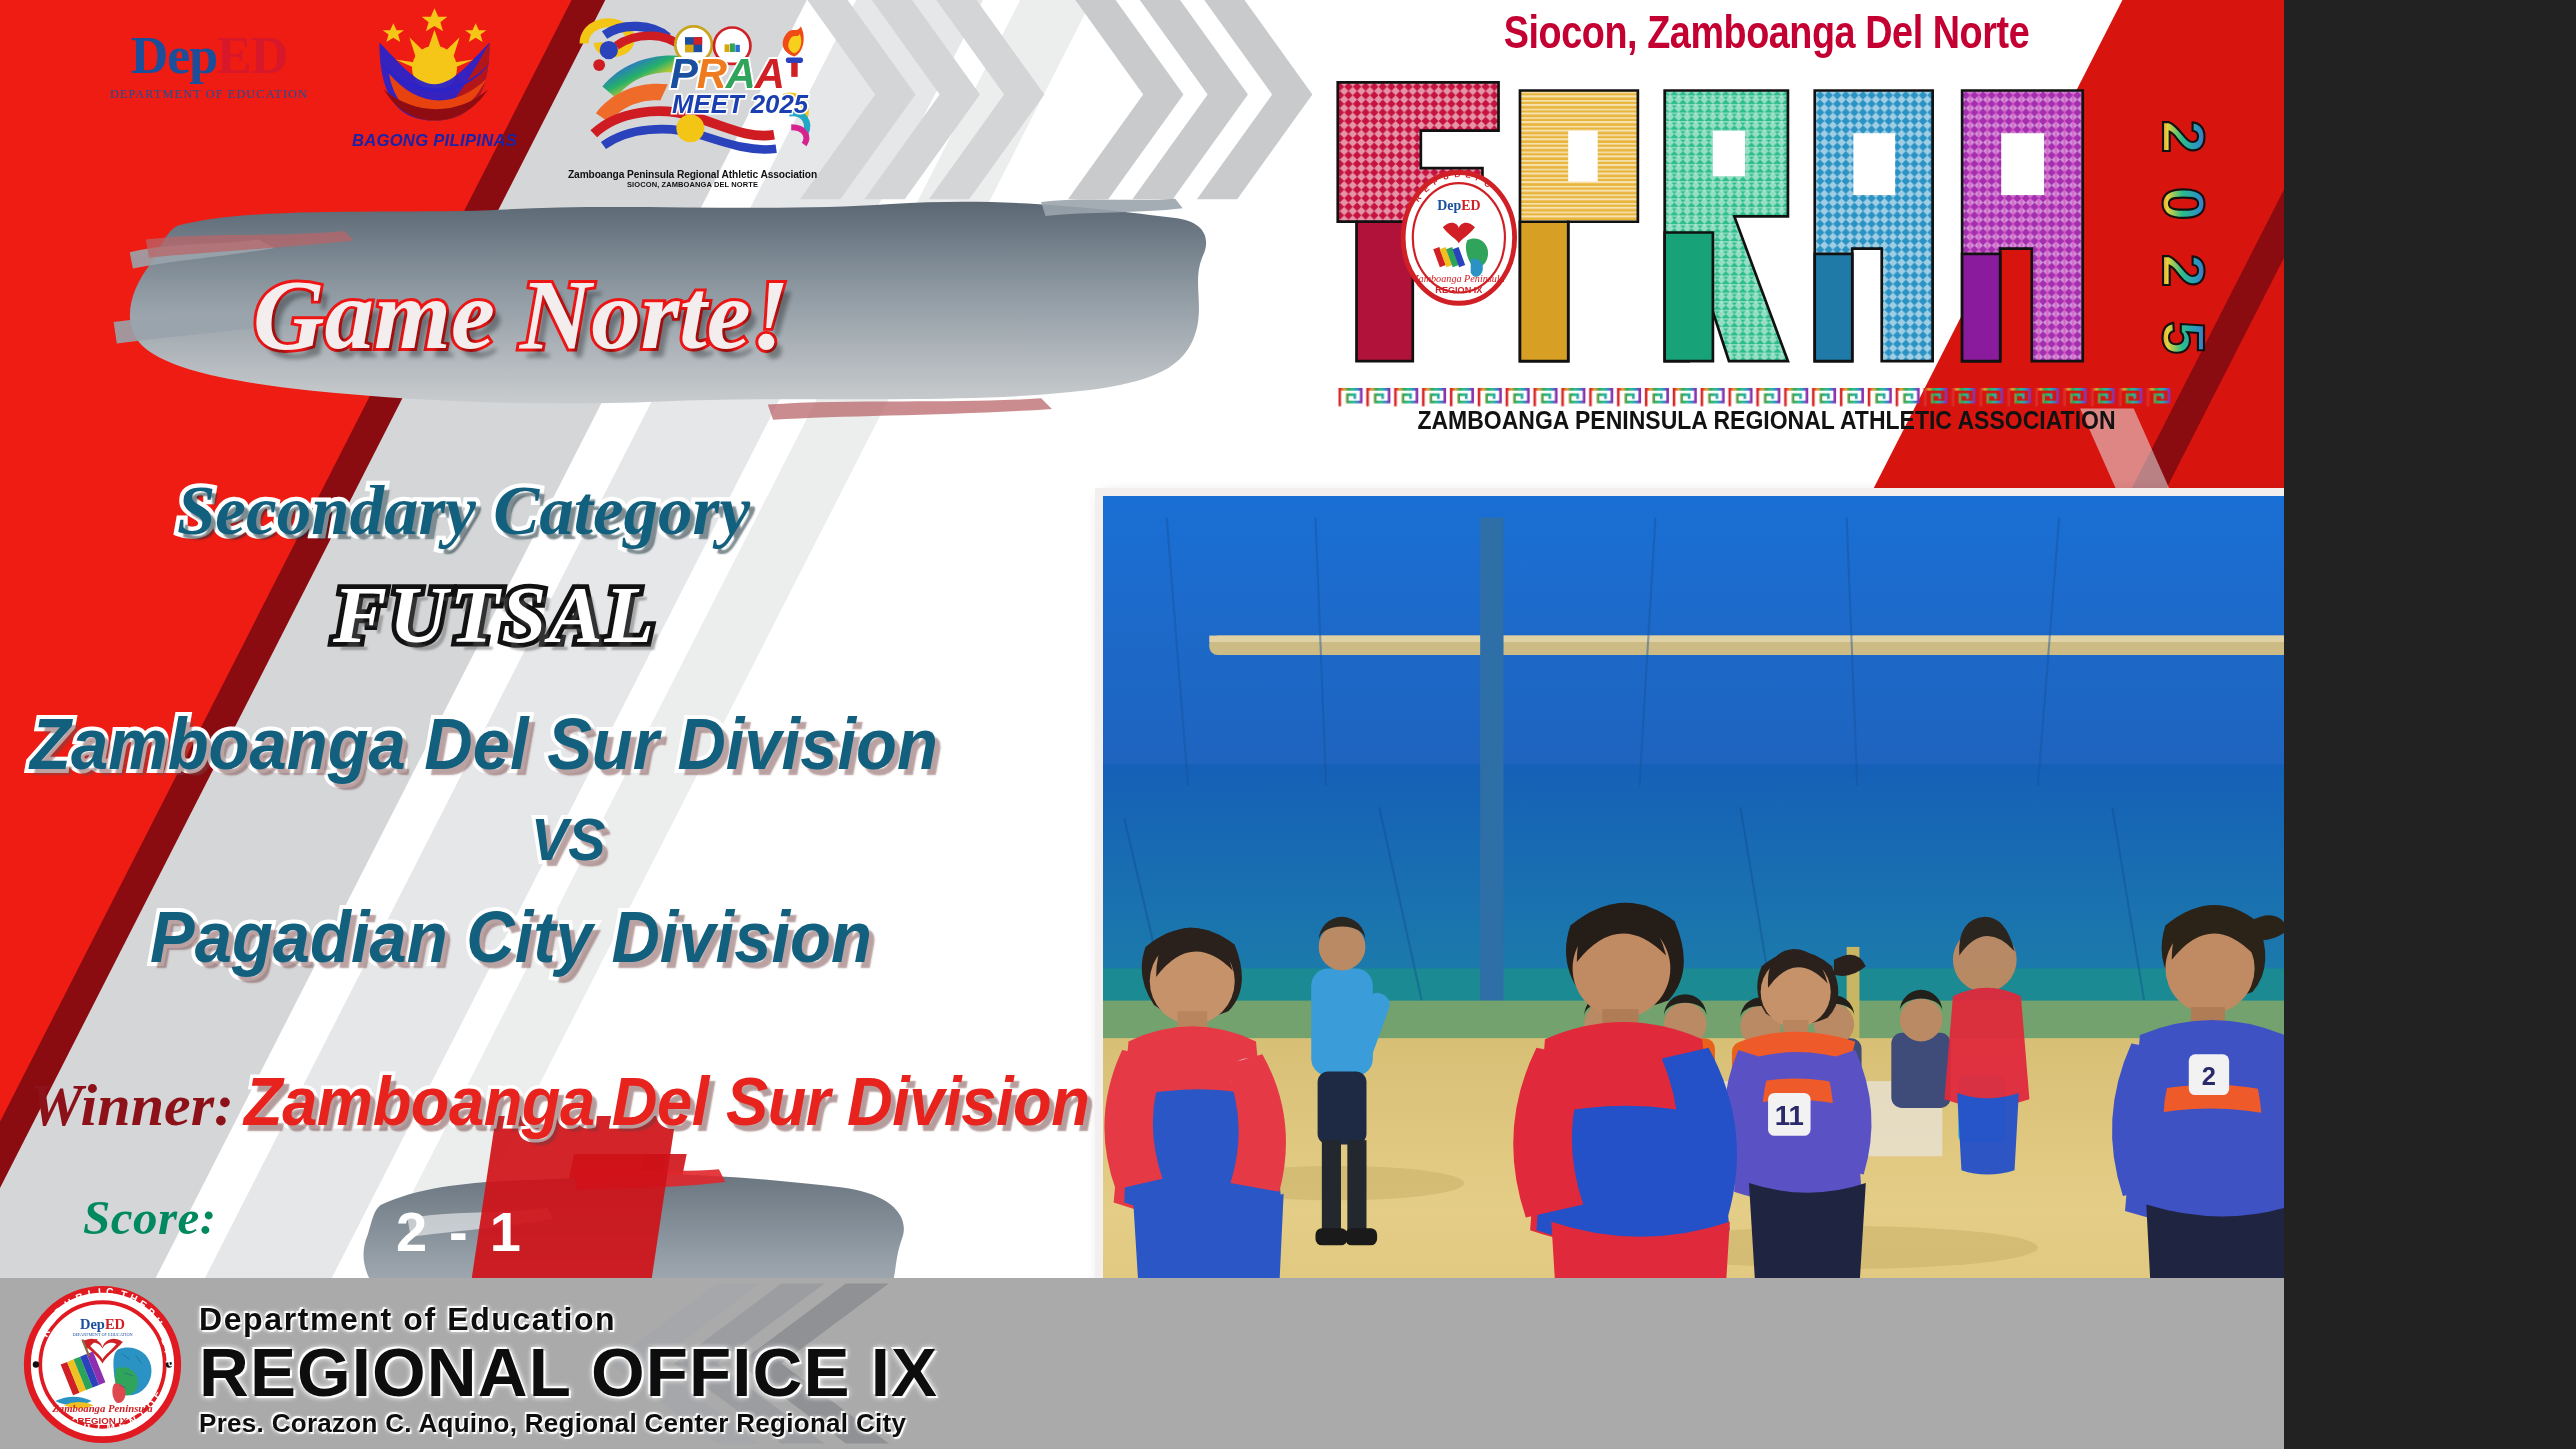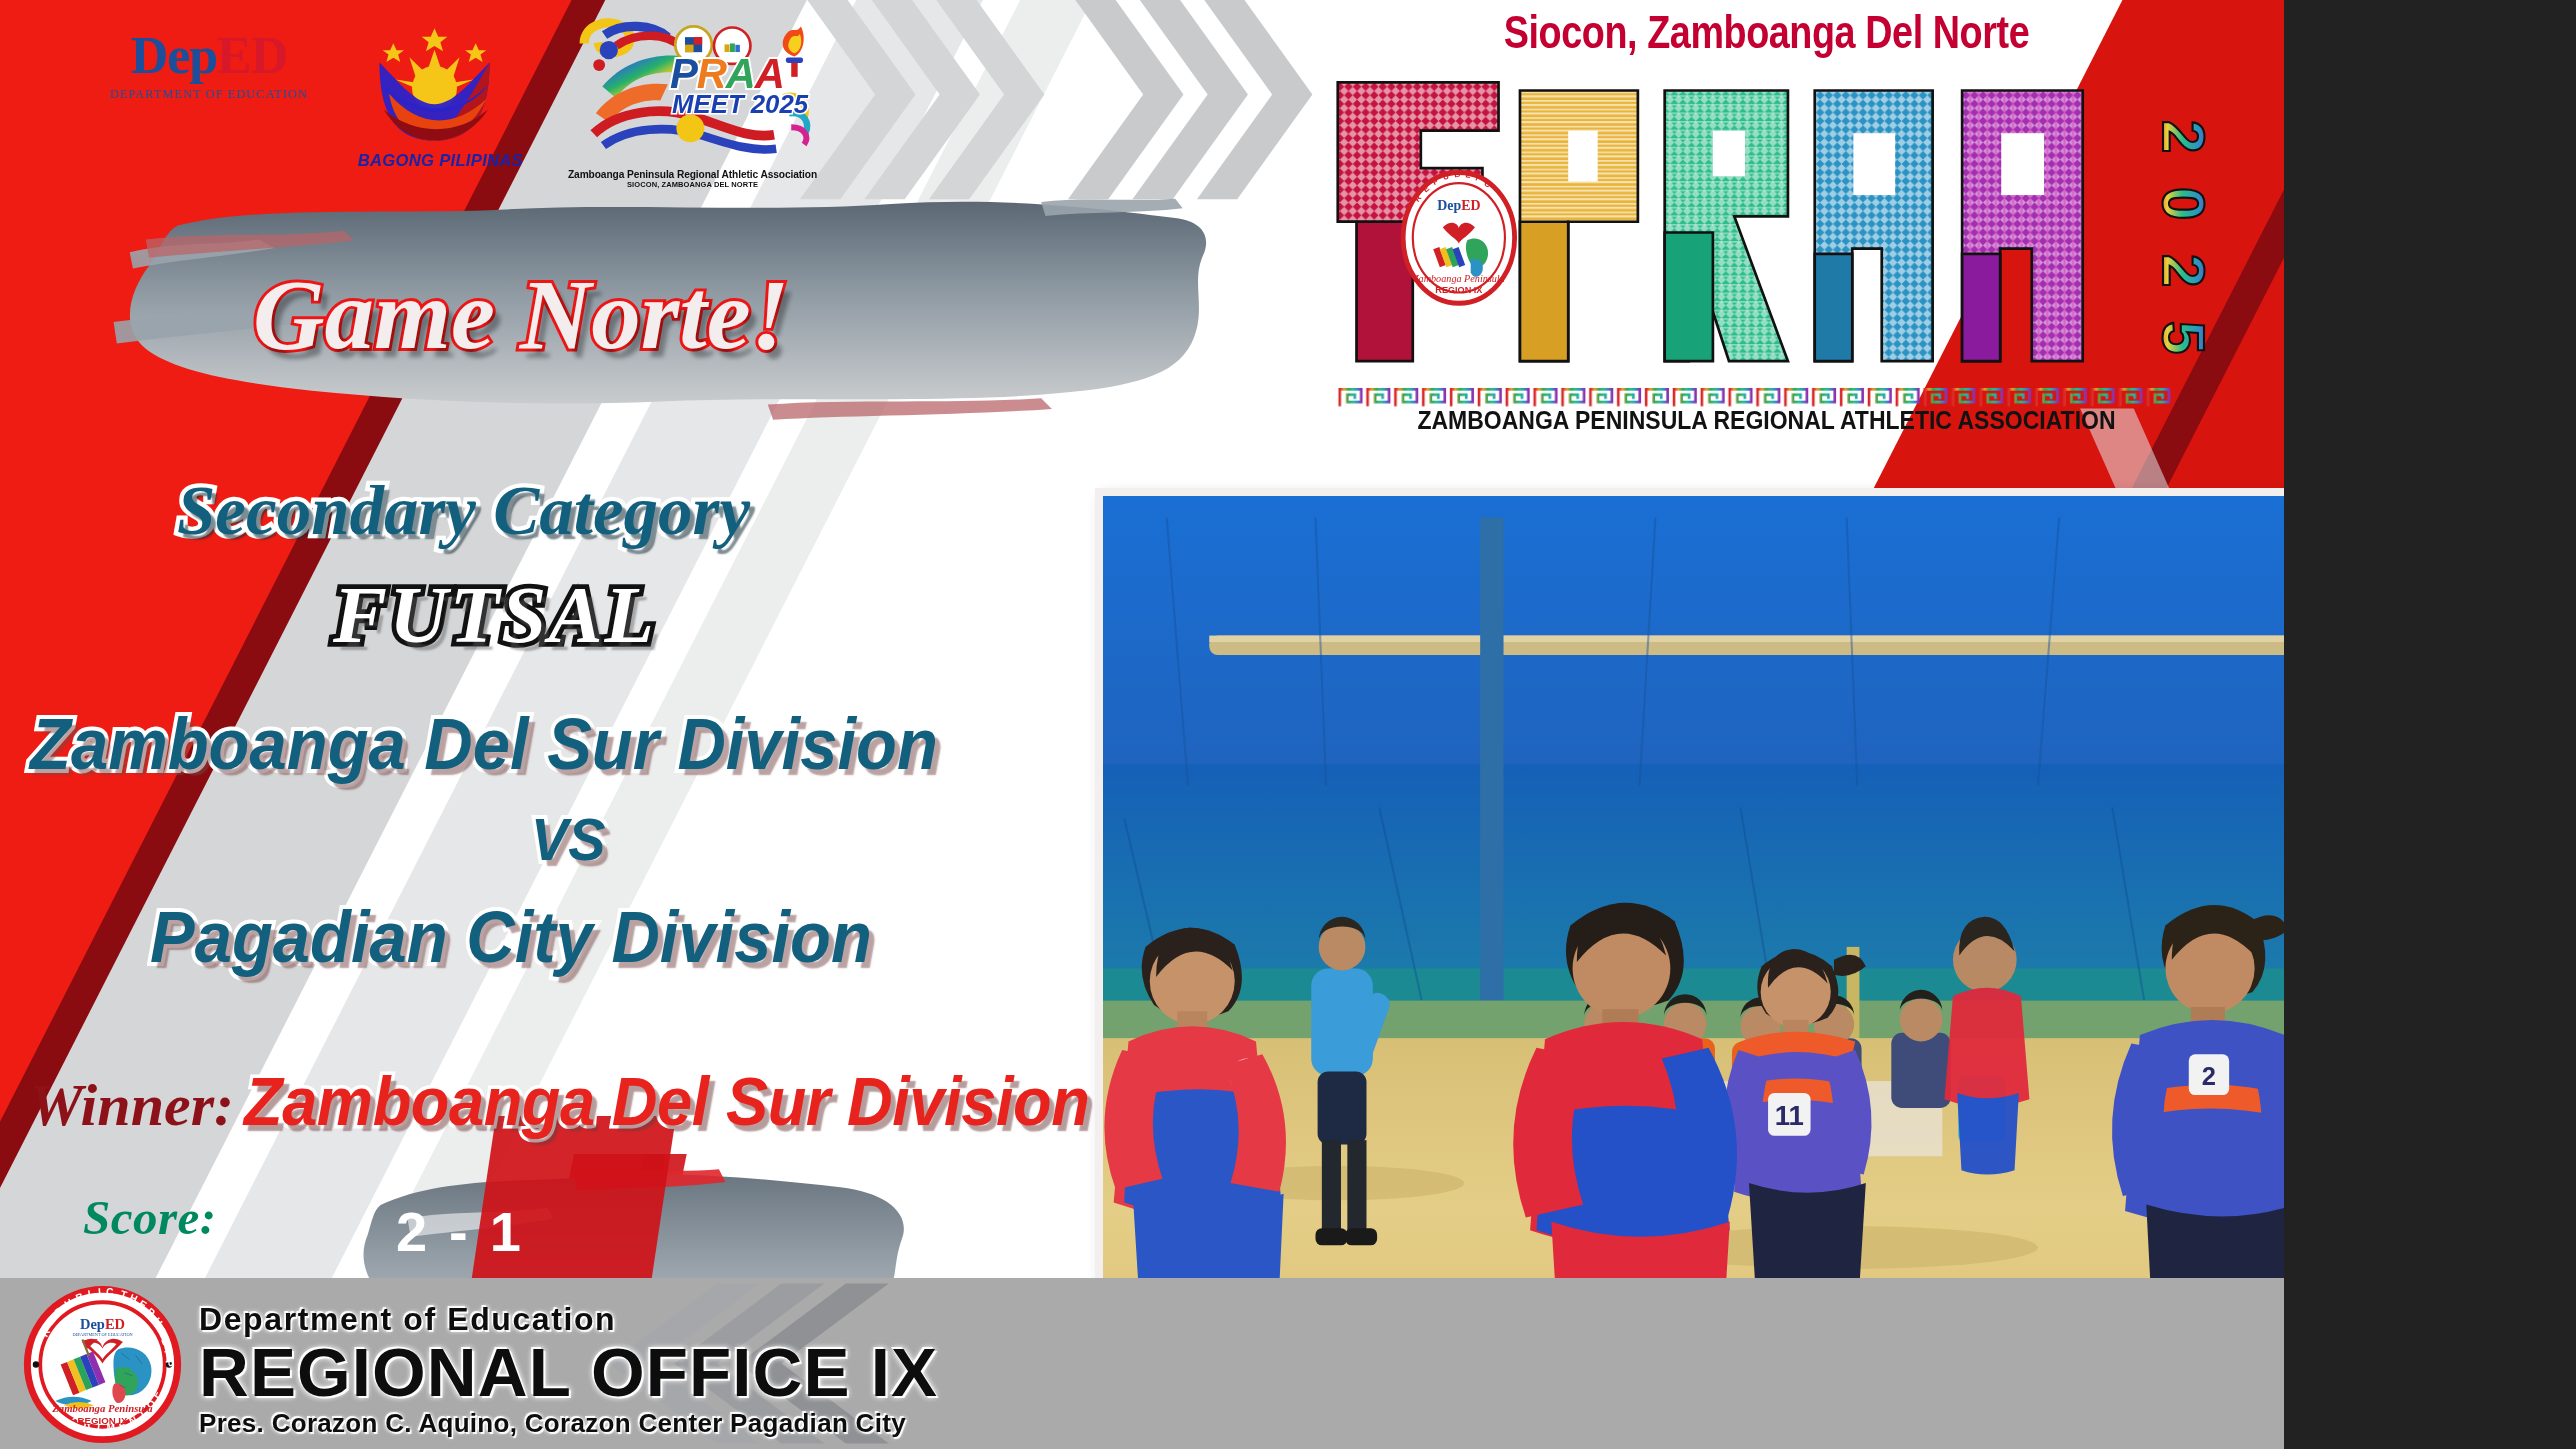--- a/index.html
+++ b/index.html
@@ -82,21 +82,21 @@
     background:#cf1118; opacity:.92;
     clip-path:polygon(20% 0,100% 0,80% 100%,0 100%);
   }
 
   .deped-logo { position:absolute; left:107px; top:29.5px; width:204px; text-align:center; }
   .deped-word { font-family:"Liberation Serif", serif; font-weight:bold; font-size:52px; letter-spacing:-1.1px; line-height:1; }
   .deped-word .dep { color:#1b4f9c; }
   .deped-word .ed  { color:#d7182a; }
   .deped-sub { font-family:"Liberation Serif", serif; color:#1b4f9c; font-size:12.3px; letter-spacing:1.1px; margin-top:5.4px; }
 
-  .bp-logo { position:absolute; left:346px; top:24px; width:177px; text-align:right; }
+  .bp-logo { position:absolute; left:346px; top:4px; width:177px; text-align:center; }
   .bp-label { font-family:"Liberation Sans", sans-serif; font-style:italic; font-weight:bold; color:#1a23a8; font-size:16.6px; letter-spacing:0.3px; margin-top:2.1px; }
 
   .praa-logo { position:absolute; left:553px; top:6.4px; width:279px; }
   .praa-assoc { font-family:"Liberation Sans", sans-serif; font-weight:bold; font-size:10.2px; letter-spacing:-0.1px; text-align:center; color:#111; white-space:nowrap; }
   .praa-city { font-family:"Liberation Sans", sans-serif; font-weight:bold; font-size:7.5px; text-align:center; color:#111; letter-spacing:0.1px; }
 
   
   .zpraa-wrap { position:absolute; right:56px; top:5.4px; width:923px; }
   .zpraa-loc {
     font-family:"Liberation Sans", sans-serif;
@@ -823,17 +823,17 @@
         <path d="M18 18 L34 30 M46 22 L58 38 M24 56 L40 62 M14 80 L26 86"></path>
       </g>
     </g>
     <text x="150" y="238" text-anchor="middle" font-family="Liberation Serif, serif" font-style="italic" font-weight="bold" font-size="20" fill="#d02025">Zamboanga Peninsula</text>
     <text x="150" y="260" text-anchor="middle" font-family="Liberation Sans, sans-serif" font-weight="bold" font-size="18" fill="#d02025">REGION IX</text>
   </svg>
 
   <div class="footer-text">
     <div class="f-dept">Department of Education</div>
     <div class="f-ro">REGIONAL OFFICE IX</div>
-    <div class="f-addr">Pres. Corazon C. Aquino, Corazon Center Pagadian City</div>
+    <div class="f-addr">Pres. Corazon C. Aquino, Regional Center Regional City</div>
   </div>
 
 </div>
 
 
 </body></html>

